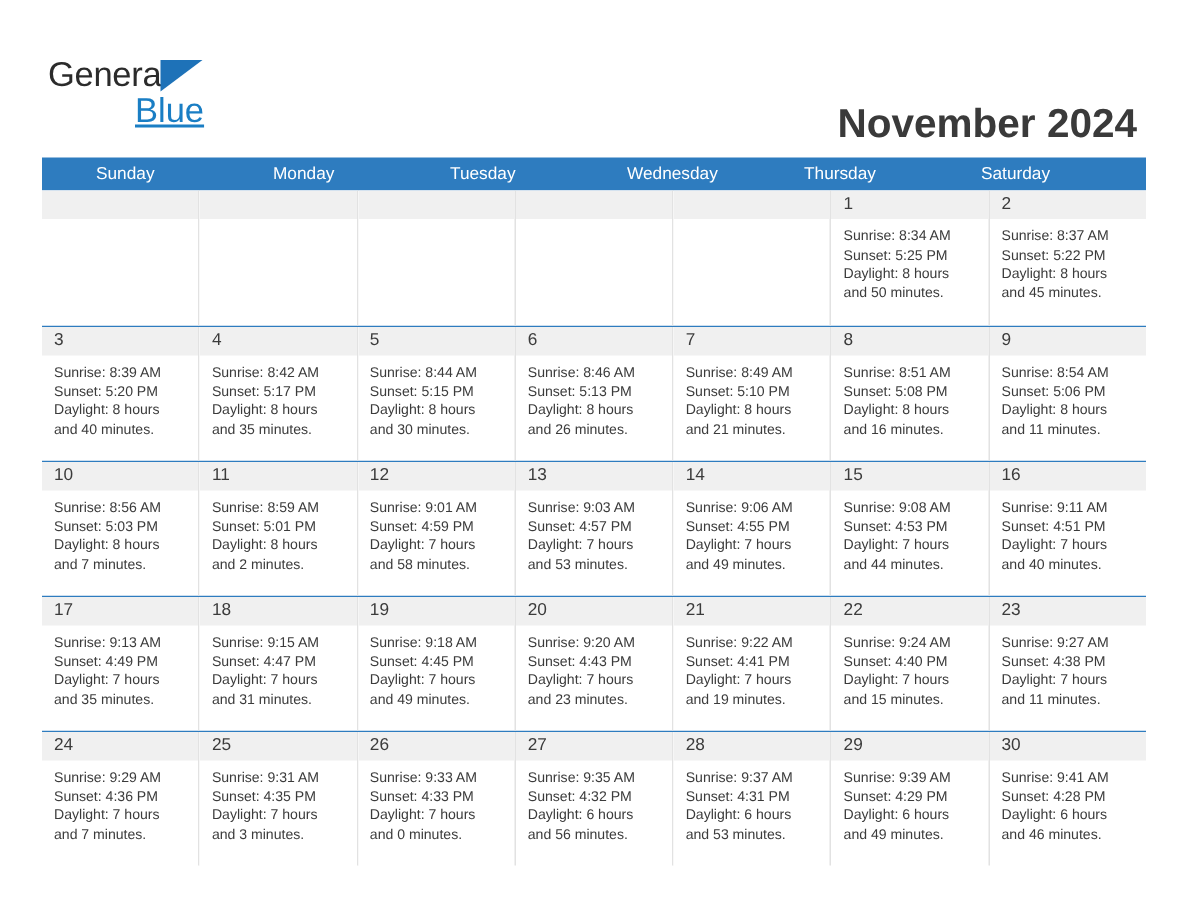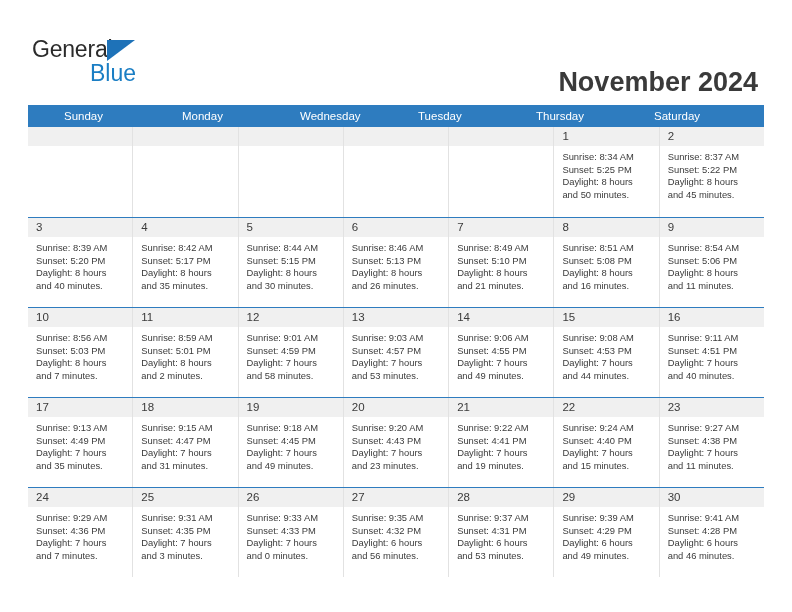--- a/index.html
+++ b/index.html
@@ -47,20 +47,21 @@
     border-left: 28px solid #1e72b8;
     border-bottom: 21px solid transparent;
   }
   .logo-blue {
     position: absolute;
     left: 58px;
     top: 24px;
     font-size: 23px;
     color: #1a7ec4;
     line-height: 26px;
+    text-decoration: underline;
   }
 
   .title-block {
     position: absolute;
     right: 34px;
     top: 30px;
     text-align: right;
   }
   .cal-title {
     font-size: 27px;
@@ -154,22 +155,22 @@
       <div class="cal-title">November 2024</div>
       <div class="cal-subtitle">Maykor, Russia</div>
     </div>
 
   </div>
 
   <div class="calendar">
     <div class="weekday-row" id="weekday-row">
         <div class="weekday">Sunday</div>
         <div class="weekday">Monday</div>
+        <div class="weekday">Tuesday</div>
         <div class="weekday">Wednesday</div>
-        <div class="weekday">Tuesday</div>
         <div class="weekday">Thursday</div>
         <div class="weekday">Saturday</div>
       </div>
     <div id="weeks-container">
         <div class="week-row">
           <div class="day-cell empty">
             <div class="day-number"></div>
           </div>
           <div class="day-cell empty">
             <div class="day-number"></div>

